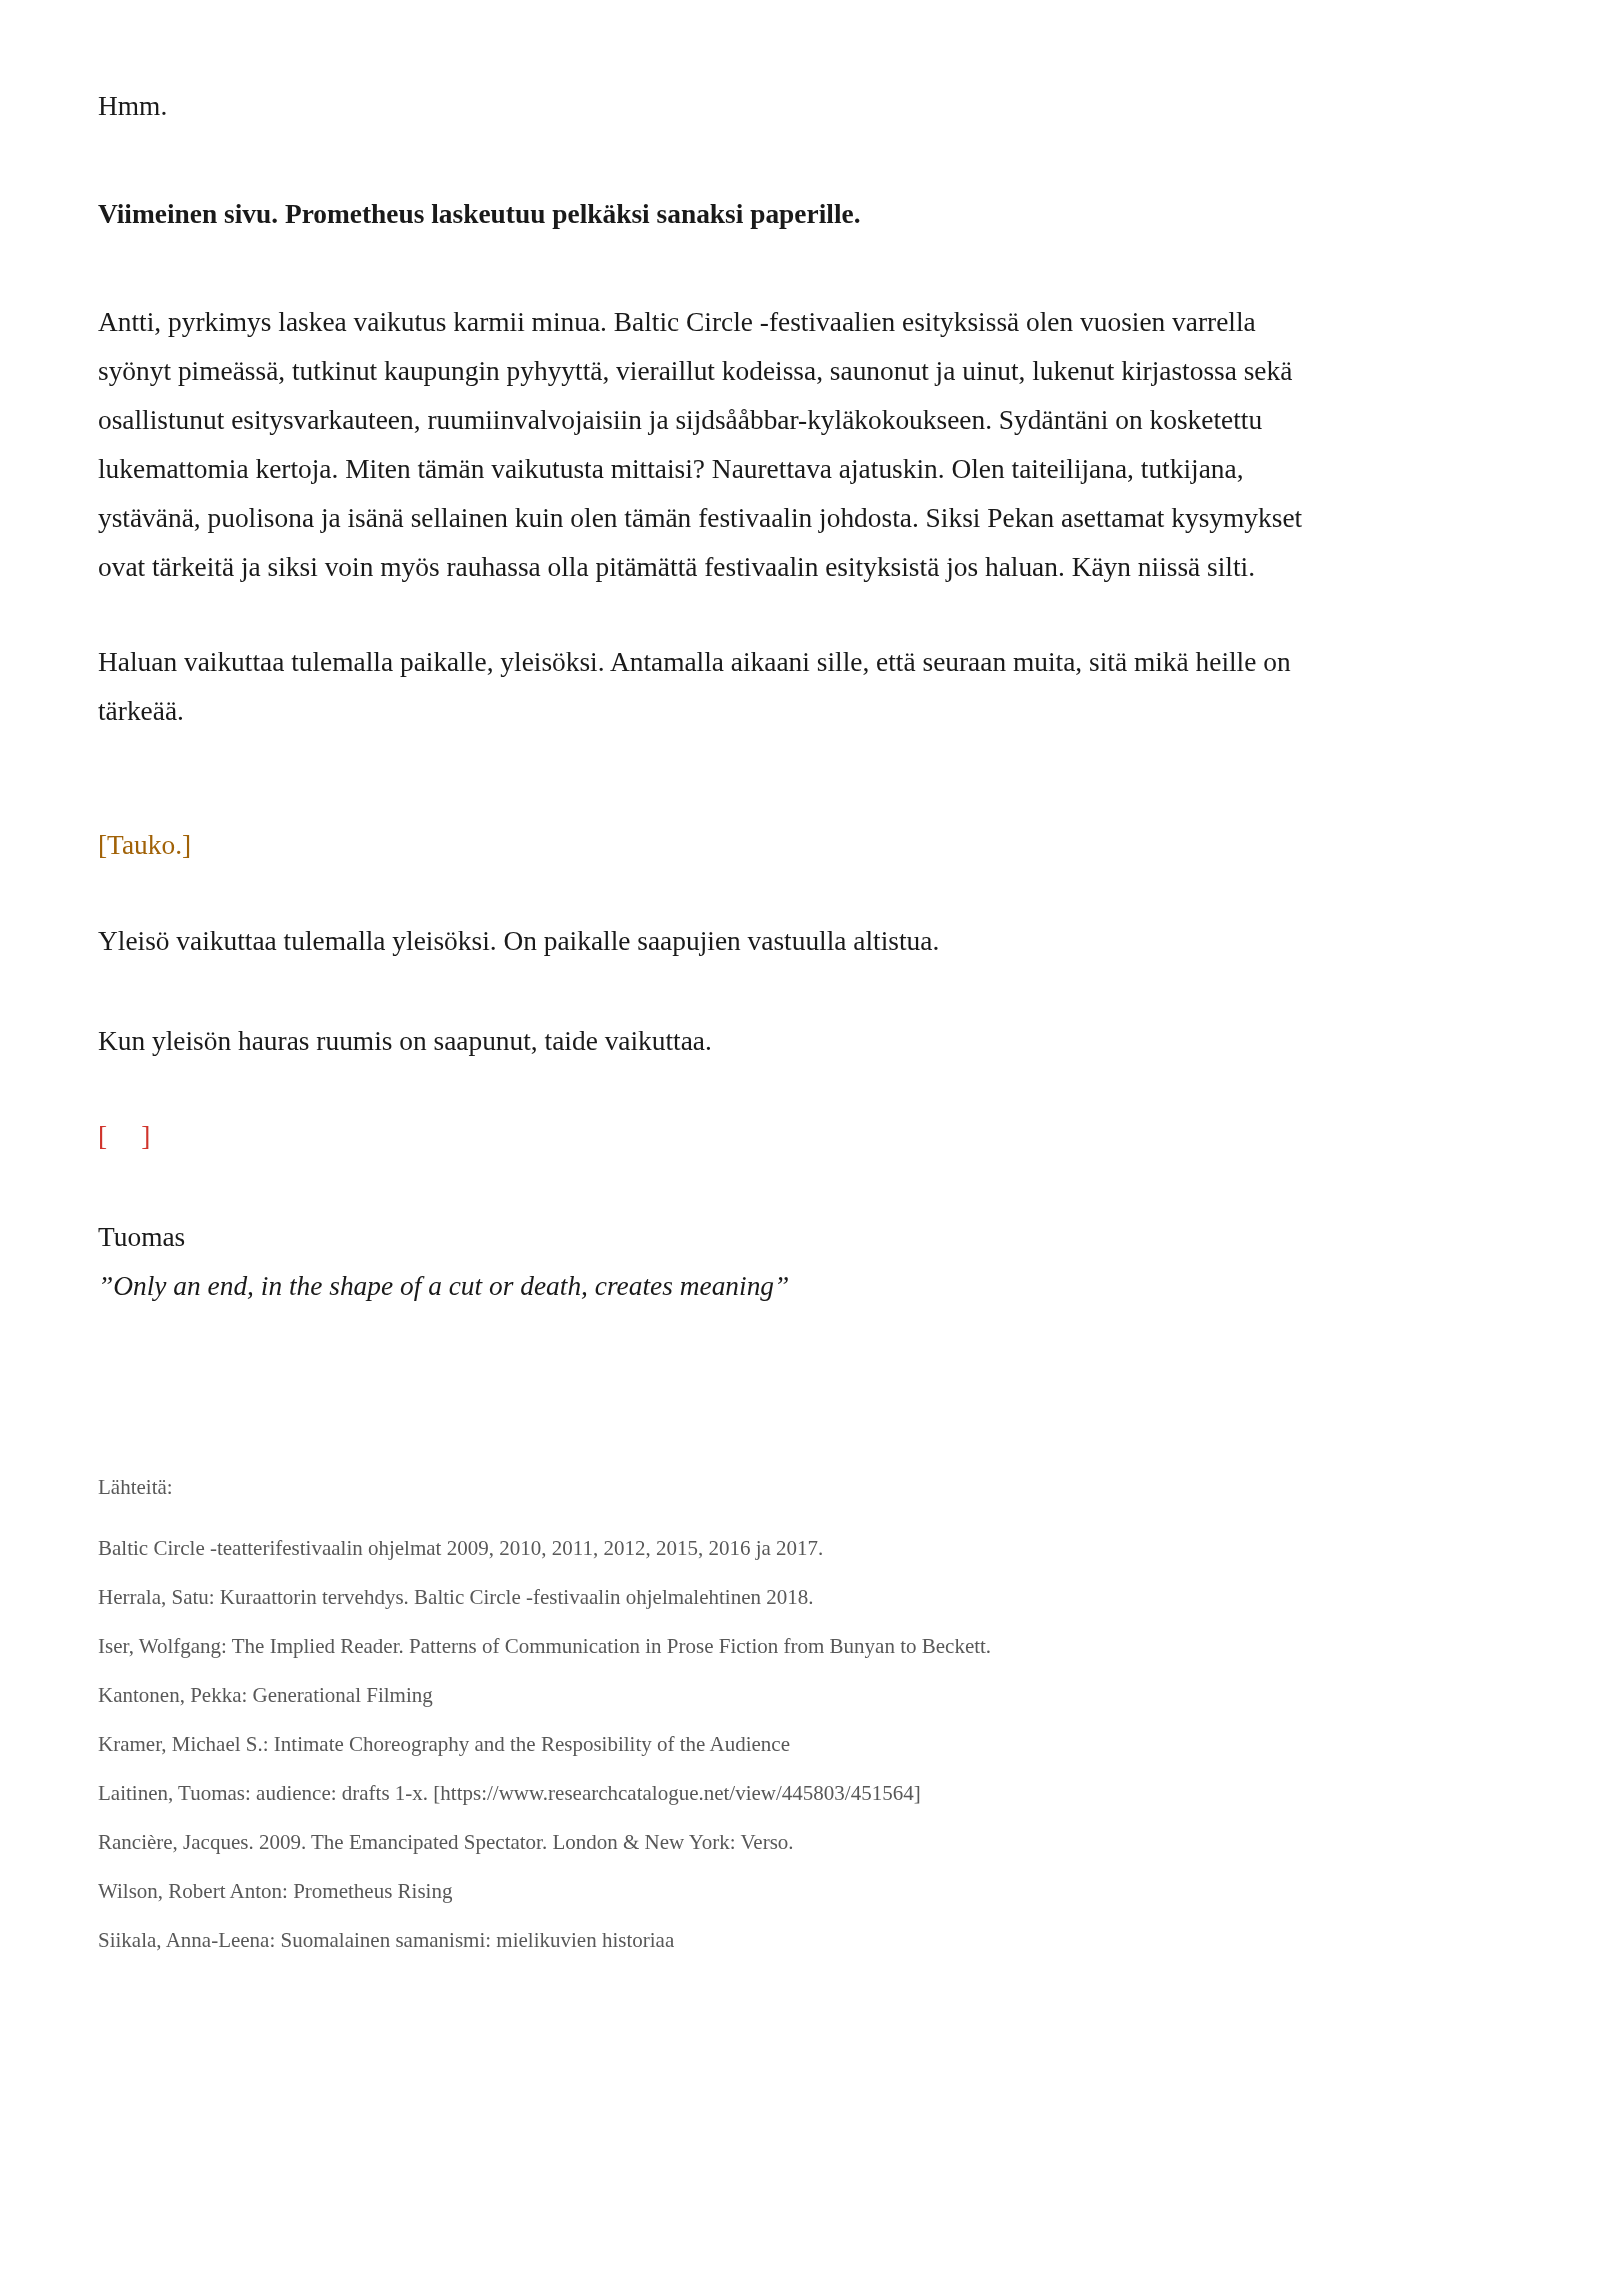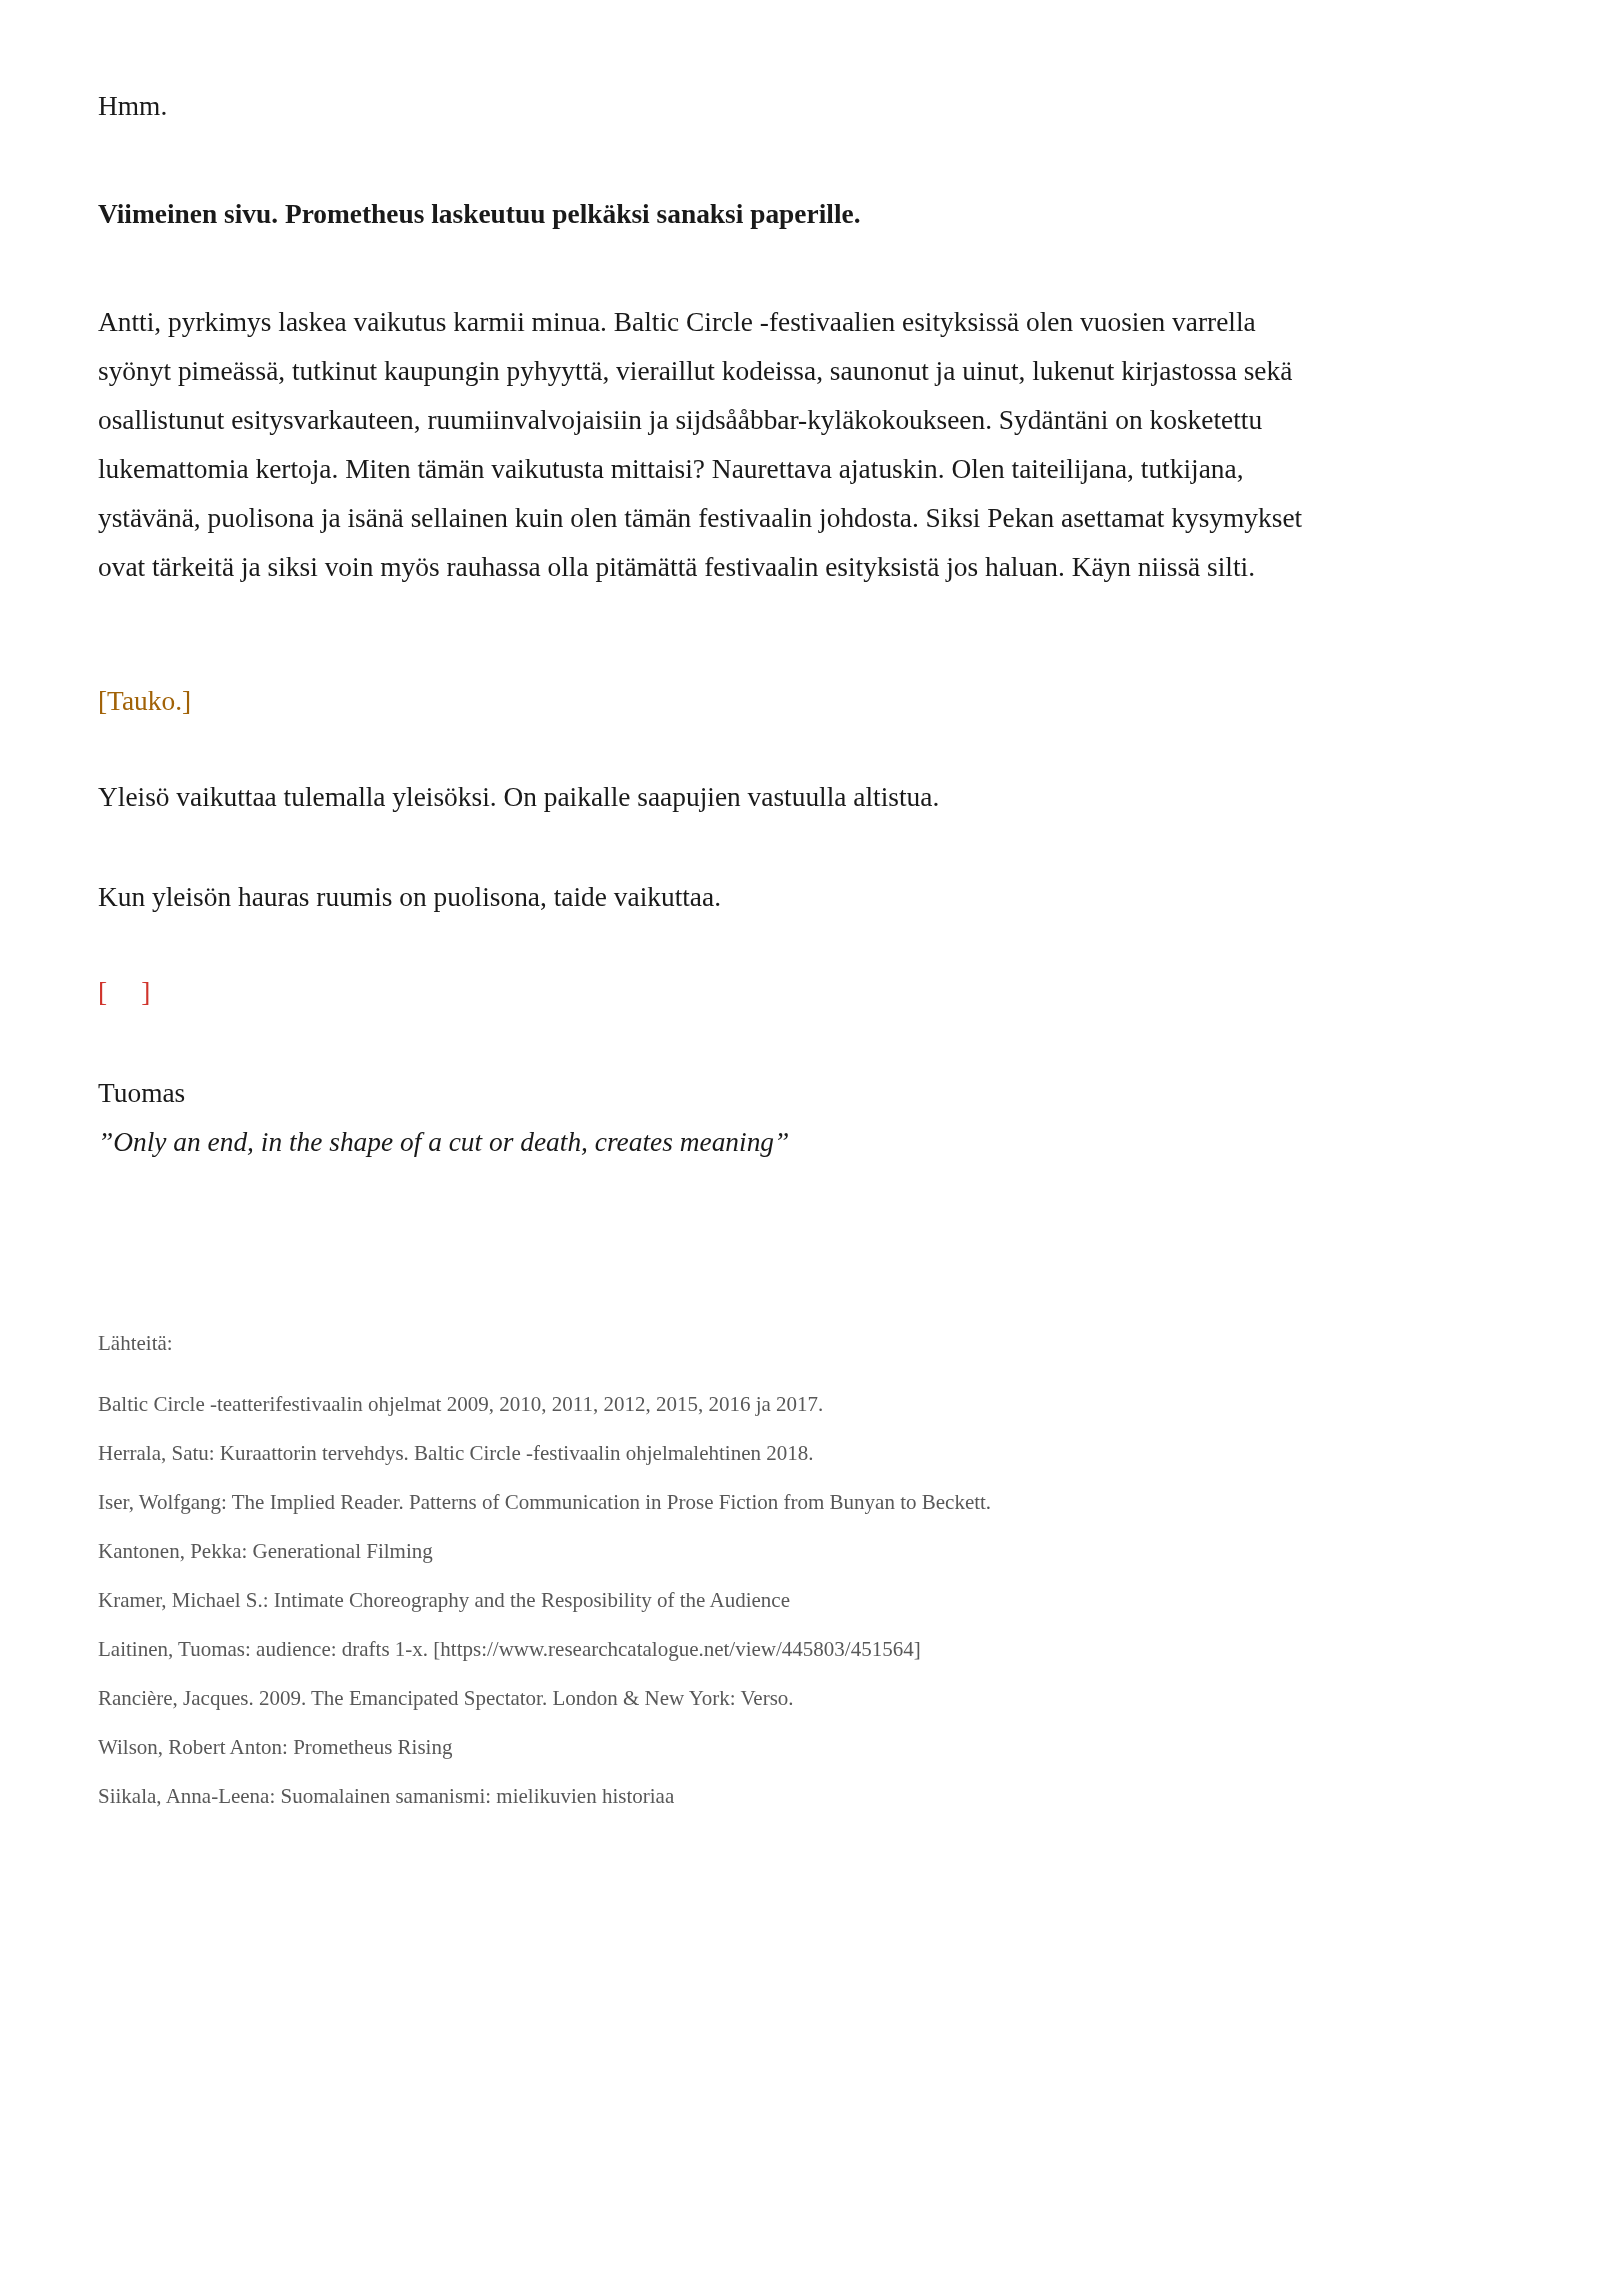--- a/index.html
+++ b/index.html
@@ -55,27 +55,29 @@
 
   <div class="body-text p2">Viimeinen sivu. Prometheus laskeutuu pelkäksi sanaksi paperille.</div>
 
   <div class="body-text p3">Antti, pyrkimys laskea vaikutus karmii minua. Baltic Circle -festivaalien esityksissä olen vuosien varrella
 syönyt pimeässä, tutkinut kaupungin pyhyyttä, vieraillut kodeissa, saunonut ja uinut, lukenut kirjastossa sekä
 osallistunut esitysvarkauteen, ruumiinvalvojaisiin ja sijdsååbbar-kyläkokoukseen. Sydäntäni on kosketettu
 lukemattomia kertoja. Miten tämän vaikutusta mittaisi? Naurettava ajatuskin. Olen taiteilijana, tutkijana,
 ystävänä, puolisona ja isänä sellainen kuin olen tämän festivaalin johdosta. Siksi Pekan asettamat kysymykset
 ovat tärkeitä ja siksi voin myös rauhassa olla pitämättä festivaalin esityksistä jos haluan. Käyn niissä silti.</div>
 
+  <div class="body-text p4">Haluan vaikuttaa tulemalla paikalle, yleisöksi. Antamalla aikaani sille, että seuraan muita, sitä mikä heille on
+tärkeää.</div>
 
   <div class="body-text pause">[Tauko.]</div>
 
 
   <div class="body-text p6">Yleisö vaikuttaa tulemalla yleisöksi. On paikalle saapujien vastuulla altistua.</div>
 
-  <div class="body-text p7">Kun yleisön hauras ruumis on puolisona, taide vaikuttaa.</div>
+  <div class="body-text p7">Kun yleisön hauras ruumis on saapunut, taide vaikuttaa.</div>
 
   <div class="body-text brackets">[     ]</div>
 
   <div class="closing-group">
     <div class="body-text">Tuomas</div>
     <div class="body-text quote-line">”Only an end, in the shape of a cut or death, creates meaning”</div>
   </div>
 
   <div class="references">
     <div class="ref-text ref-heading">Lähteitä:</div>

